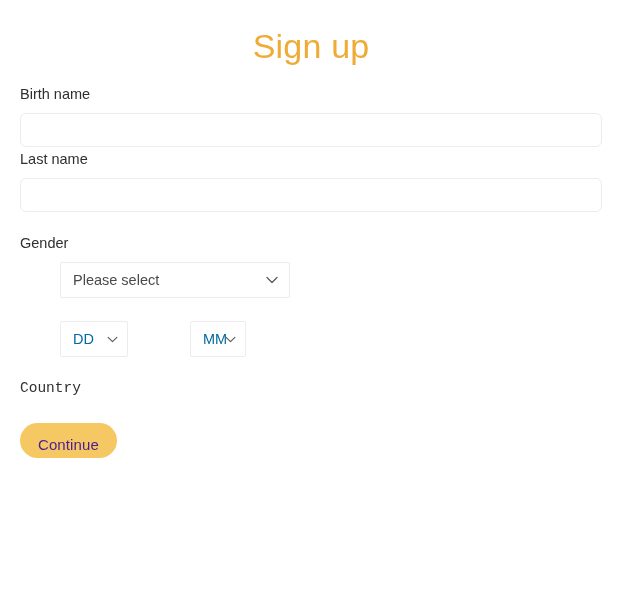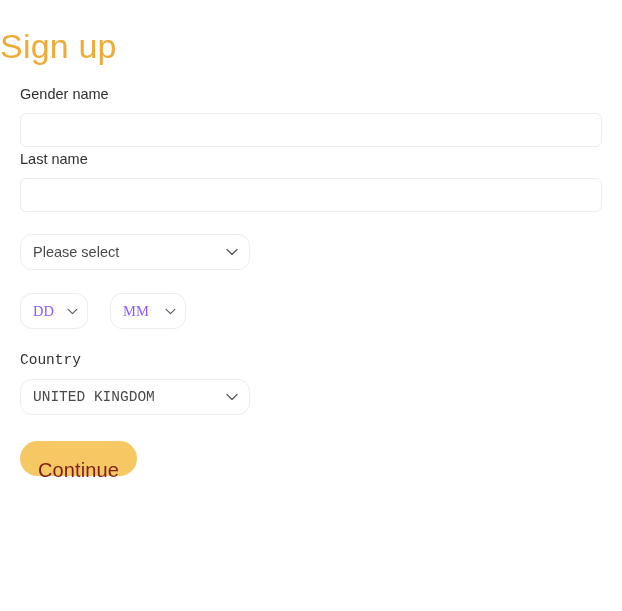--- a/index.html
+++ b/index.html
@@ -21,21 +21,21 @@
     height: 611px;
     box-sizing: border-box;
     padding: 0;
     position: relative;
   }
 
   
   .form-title {
     margin: 0;
     padding-top: 24px;
-    text-align: left;
+    text-align: center;
     font-size: 34px;
     font-weight: 400;
     letter-spacing: 0.2px;
     color: #eeab36;
     line-height: 44px;
   }
 
   
   .form-body {
     padding: 0 20px 0 20px;
@@ -79,22 +79,23 @@
   .text-input::placeholder { color: #a9a9a9; }
 
   
   .select-box {
     position: relative;
     display: inline-block;
     box-sizing: border-box;
     height: 36px;
     background: #ffffff;
     border: 1px solid #ececec;
-    border-radius: 12px;
+    border-radius: 2px;
     vertical-align: top;
+    margin-left: 40px;
   }
   .select-box .select-value {
     display: block;
     box-sizing: border-box;
     height: 100%;
     padding: 8px 34px 8px 12px;
     font-size: 14.5px;
     line-height: 18px;
     color: #4a4a4a;
     white-space: nowrap;
@@ -116,71 +117,71 @@
   .select-gender  { width: 230px; }
   .select-country { width: 230px; }
 
   
   .dob-row {
     display: flex;
     align-items: center;
     gap: 22px;
   }
   .select-dd   { width: 68px; }
-  .select-mm   { width: 76px; }
+  .select-mm   { width: 56px; text-align: right; }
   .select-yyyy { width: 82px; }
 
   .dob-row .select-value {
     padding: 8px 28px 8px 12px;
-    color: #8b5cf6;
-    font-family: Liberation Serif, serif;
+    color: #0369a1;
   }
   .dob-row .chevron { right: 9px; }
 
   
   .submit-row { margin-top: 26px; }
 
   .continue-button {
     display: inline-block;
     box-sizing: border-box;
     min-width: 84px;
     height: 35px;
-    padding: 12px 18px;
+    padding: 4px 18px;
     border: none;
     border-radius: 18px;
     background: #f5c863;
-    color: #7f1d1d;
+    color: #4c1d95;
     font-family: "Liberation Sans", sans-serif;
-    font-size: 20px;
+    font-size: 15px;
     line-height: 35px;
     text-align: center;
     cursor: pointer;
     letter-spacing: 0.1px;
   }
 </style>
 </head>
 <body>
 
 <div class="page">
 
   <h1 class="form-title">Sign up</h1>
 
   <div class="form-body">
 
     <div class="field-group group-firstname">
-      <label class="field-label">Gender name</label>
+      <label class="field-label">Birth name</label>
       <input class="text-input" type="text" placeholder="" style="">
     </div>
 
     <div class="field-group group-lastname">
       <label class="field-label">Last name</label>
       <input class="text-input" type="text" placeholder="" style="">
     </div>
 
     <div class="field-group group-gender">
+      <label class="field-label">Gender</label>
       <div class="select-box select-gender">
         <span class="select-value">Please select</span>
         <span class="chevron">
           <svg width="12" height="8" viewBox="0 0 12 8" fill="none" xmlns="http://www.w3.org/2000/svg">
             <path d="M1 1.5L6 6.5L11 1.5" stroke="#5a5a5a" stroke-width="1.3" stroke-linecap="round" stroke-linejoin="round"></path>
           </svg>
         </span>
       </div>
     </div>
 
@@ -204,28 +205,20 @@
             </svg>
           </span>
         </div>
 
 
       </div>
     </div>
 
     <div class="field-group group-country">
       <label class="field-label">Country</label>
-      <div class="select-box select-country">
-        <span class="select-value">UNITED KINGDOM</span>
-        <span class="chevron">
-          <svg width="12" height="8" viewBox="0 0 12 8" fill="none" xmlns="http://www.w3.org/2000/svg">
-            <path d="M1 1.5L6 6.5L11 1.5" stroke="#5a5a5a" stroke-width="1.3" stroke-linecap="round" stroke-linejoin="round"></path>
-          </svg>
-        </span>
-      </div>
     </div>
 
     <div class="submit-row">
       <button class="continue-button" type="button">Continue</button>
     </div>
 
   </div>
 </div>
 
 </body></html>

